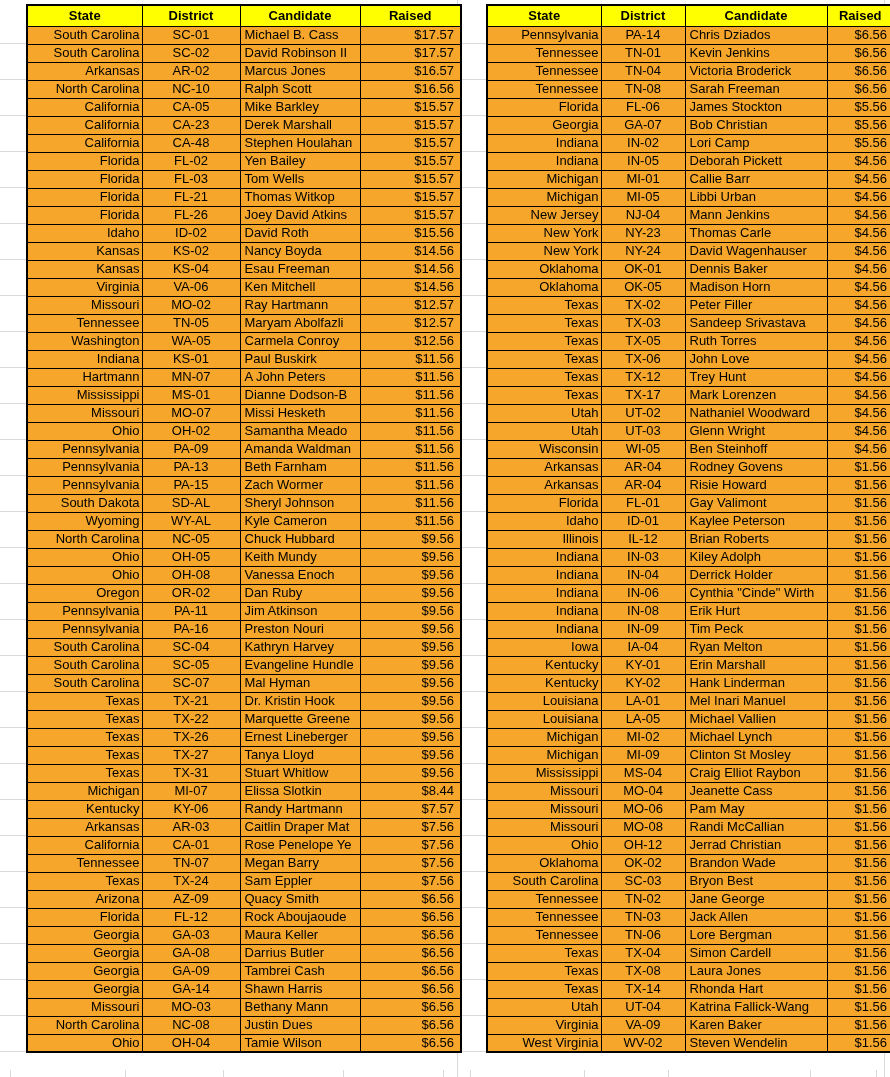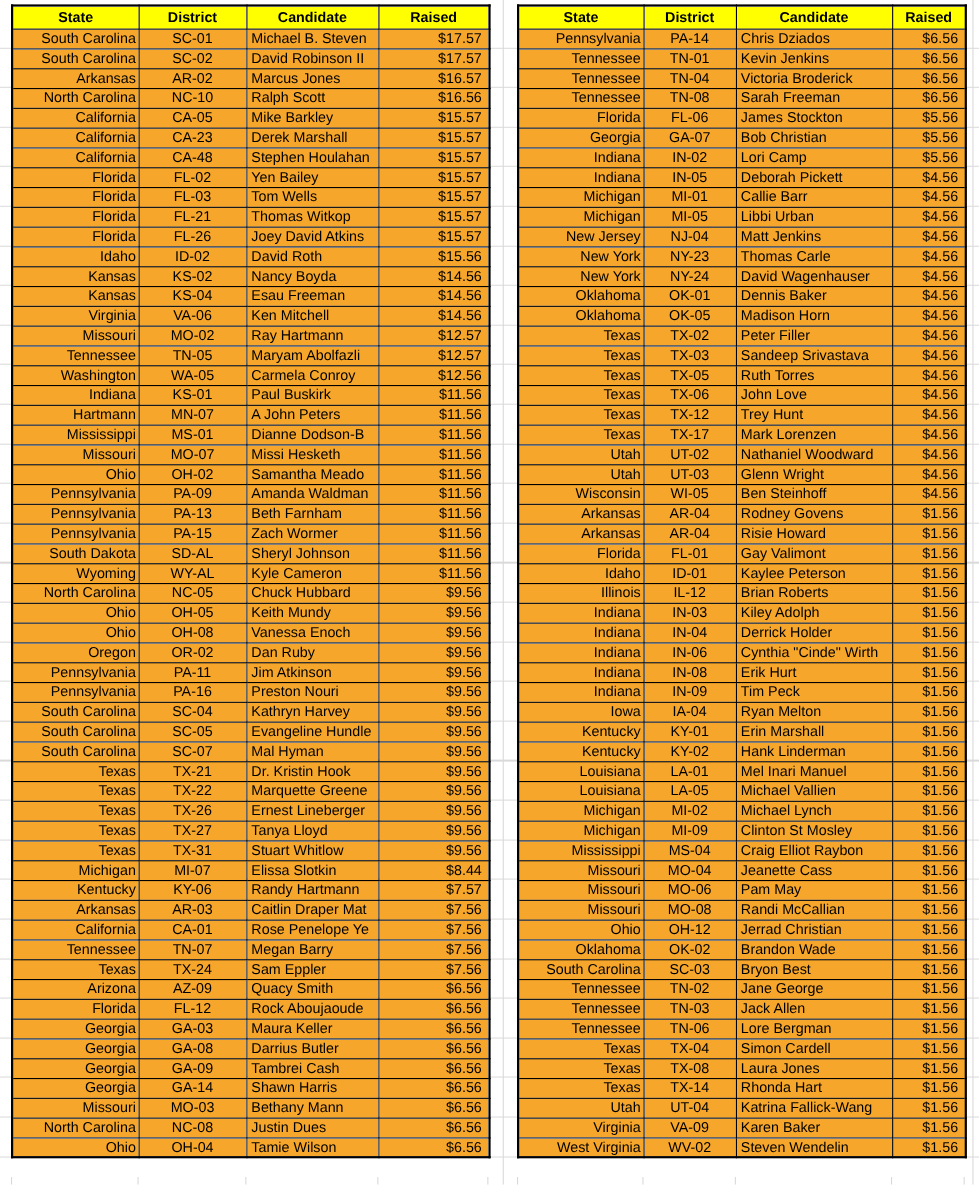--- a/index.html
+++ b/index.html
@@ -38,20 +38,21 @@
     height: 7px;
     top: 1070px;
     background: var(--gridline, #d9d9d9);
   }
   table.sheet {
     position: absolute;
     top: 4px;
     border-collapse: collapse;
     table-layout: fixed;
     border: 2px solid var(--border, #000);
+    margin-left: 16px;
   }
   #table-left  { left: 10px;  width: 434px; }
   #table-right { left: 470px; width: 407px; }
   th, td {
     border: 1px solid var(--border, #000);
     font-size: 13px;
     line-height: 16px;
     white-space: nowrap;
     overflow: hidden;
     padding: 0 3px;
@@ -114,21 +115,21 @@
       <th>State</th>
       <th>District</th>
       <th>Candidate</th>
       <th>Raised</th>
     </tr>
   </thead>
   <tbody>
       <tr>
         <td class="c0">South Carolina</td>
         <td class="c1">SC-01</td>
-        <td class="c2">Michael B. Steven</td>
+        <td class="c2">Michael B. Cass</td>
         <td class="c3">$17.57</td>
       </tr>
       <tr>
         <td class="c0">South Carolina</td>
         <td class="c1">SC-02</td>
         <td class="c2">David Robinson II</td>
         <td class="c3">$17.57</td>
       </tr>
       <tr>
         <td class="c0">Arkansas</td>
@@ -535,21 +536,21 @@
       </tr>
       <tr>
         <td class="c0">Michigan</td>
         <td class="c1">MI-05</td>
         <td class="c2">Libbi Urban</td>
         <td class="c3">$4.56</td>
       </tr>
       <tr>
         <td class="c0">New Jersey</td>
         <td class="c1">NJ-04</td>
-        <td class="c2">Matt Jenkins</td>
+        <td class="c2">Mann Jenkins</td>
         <td class="c3">$4.56</td>
       </tr>
       <tr>
         <td class="c0">New York</td>
         <td class="c1">NY-23</td>
         <td class="c2">Thomas Carle</td>
         <td class="c3">$4.56</td>
       </tr>
       <tr>
         <td class="c0">New York</td>

